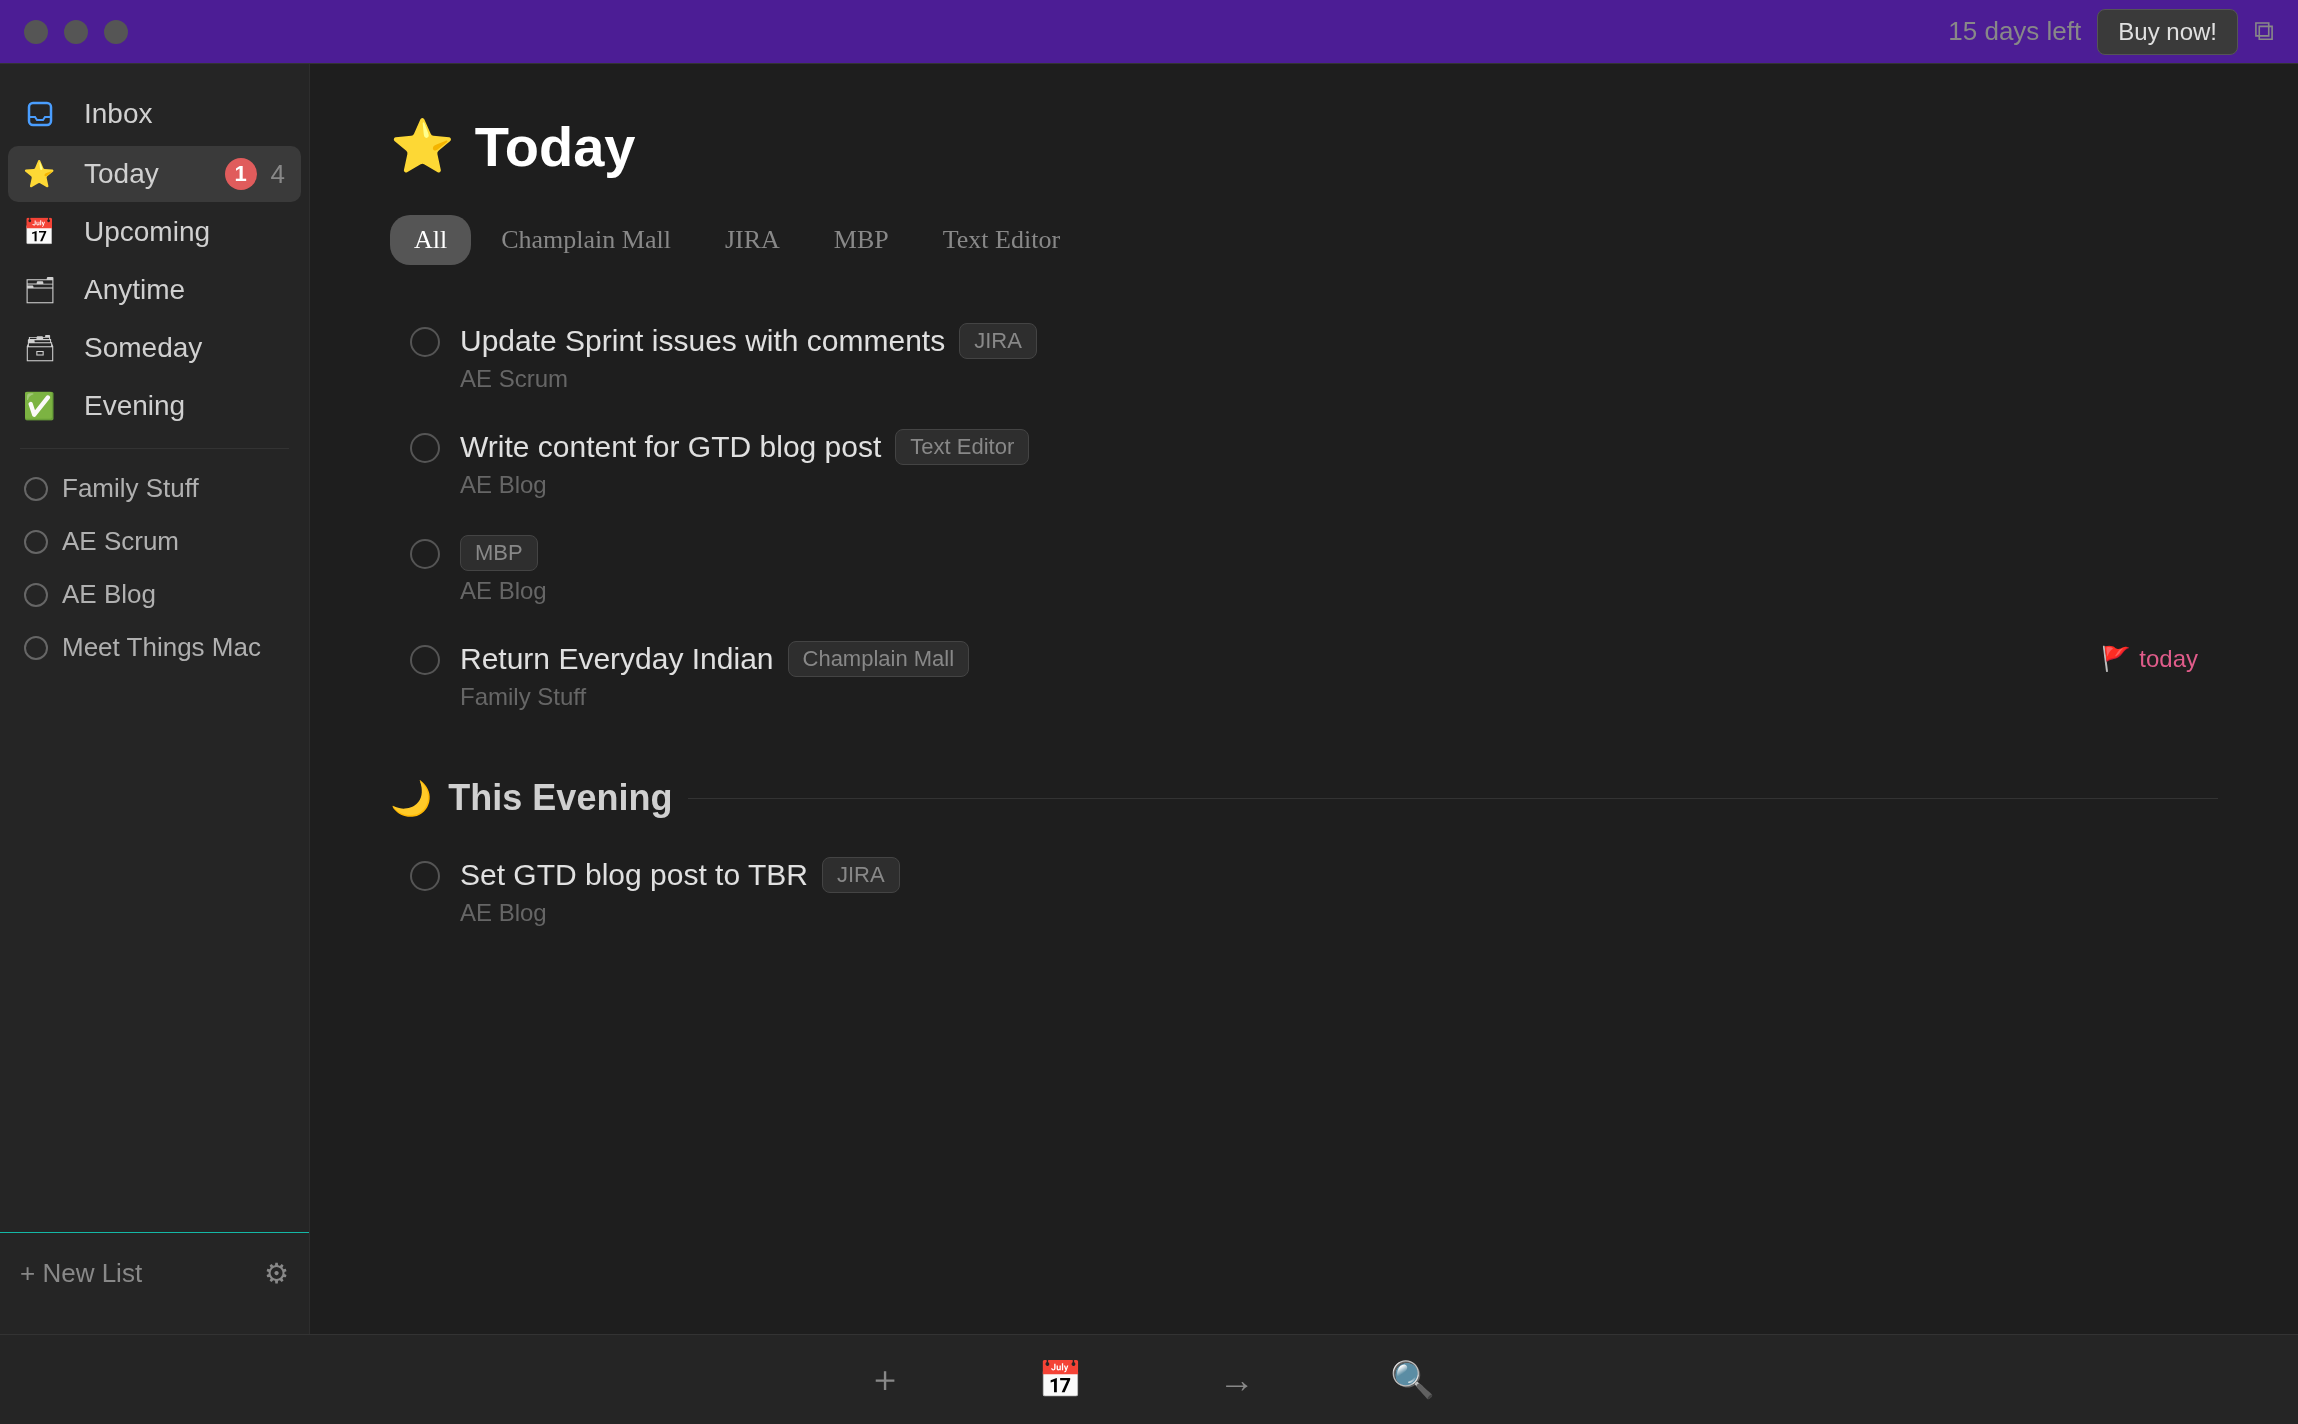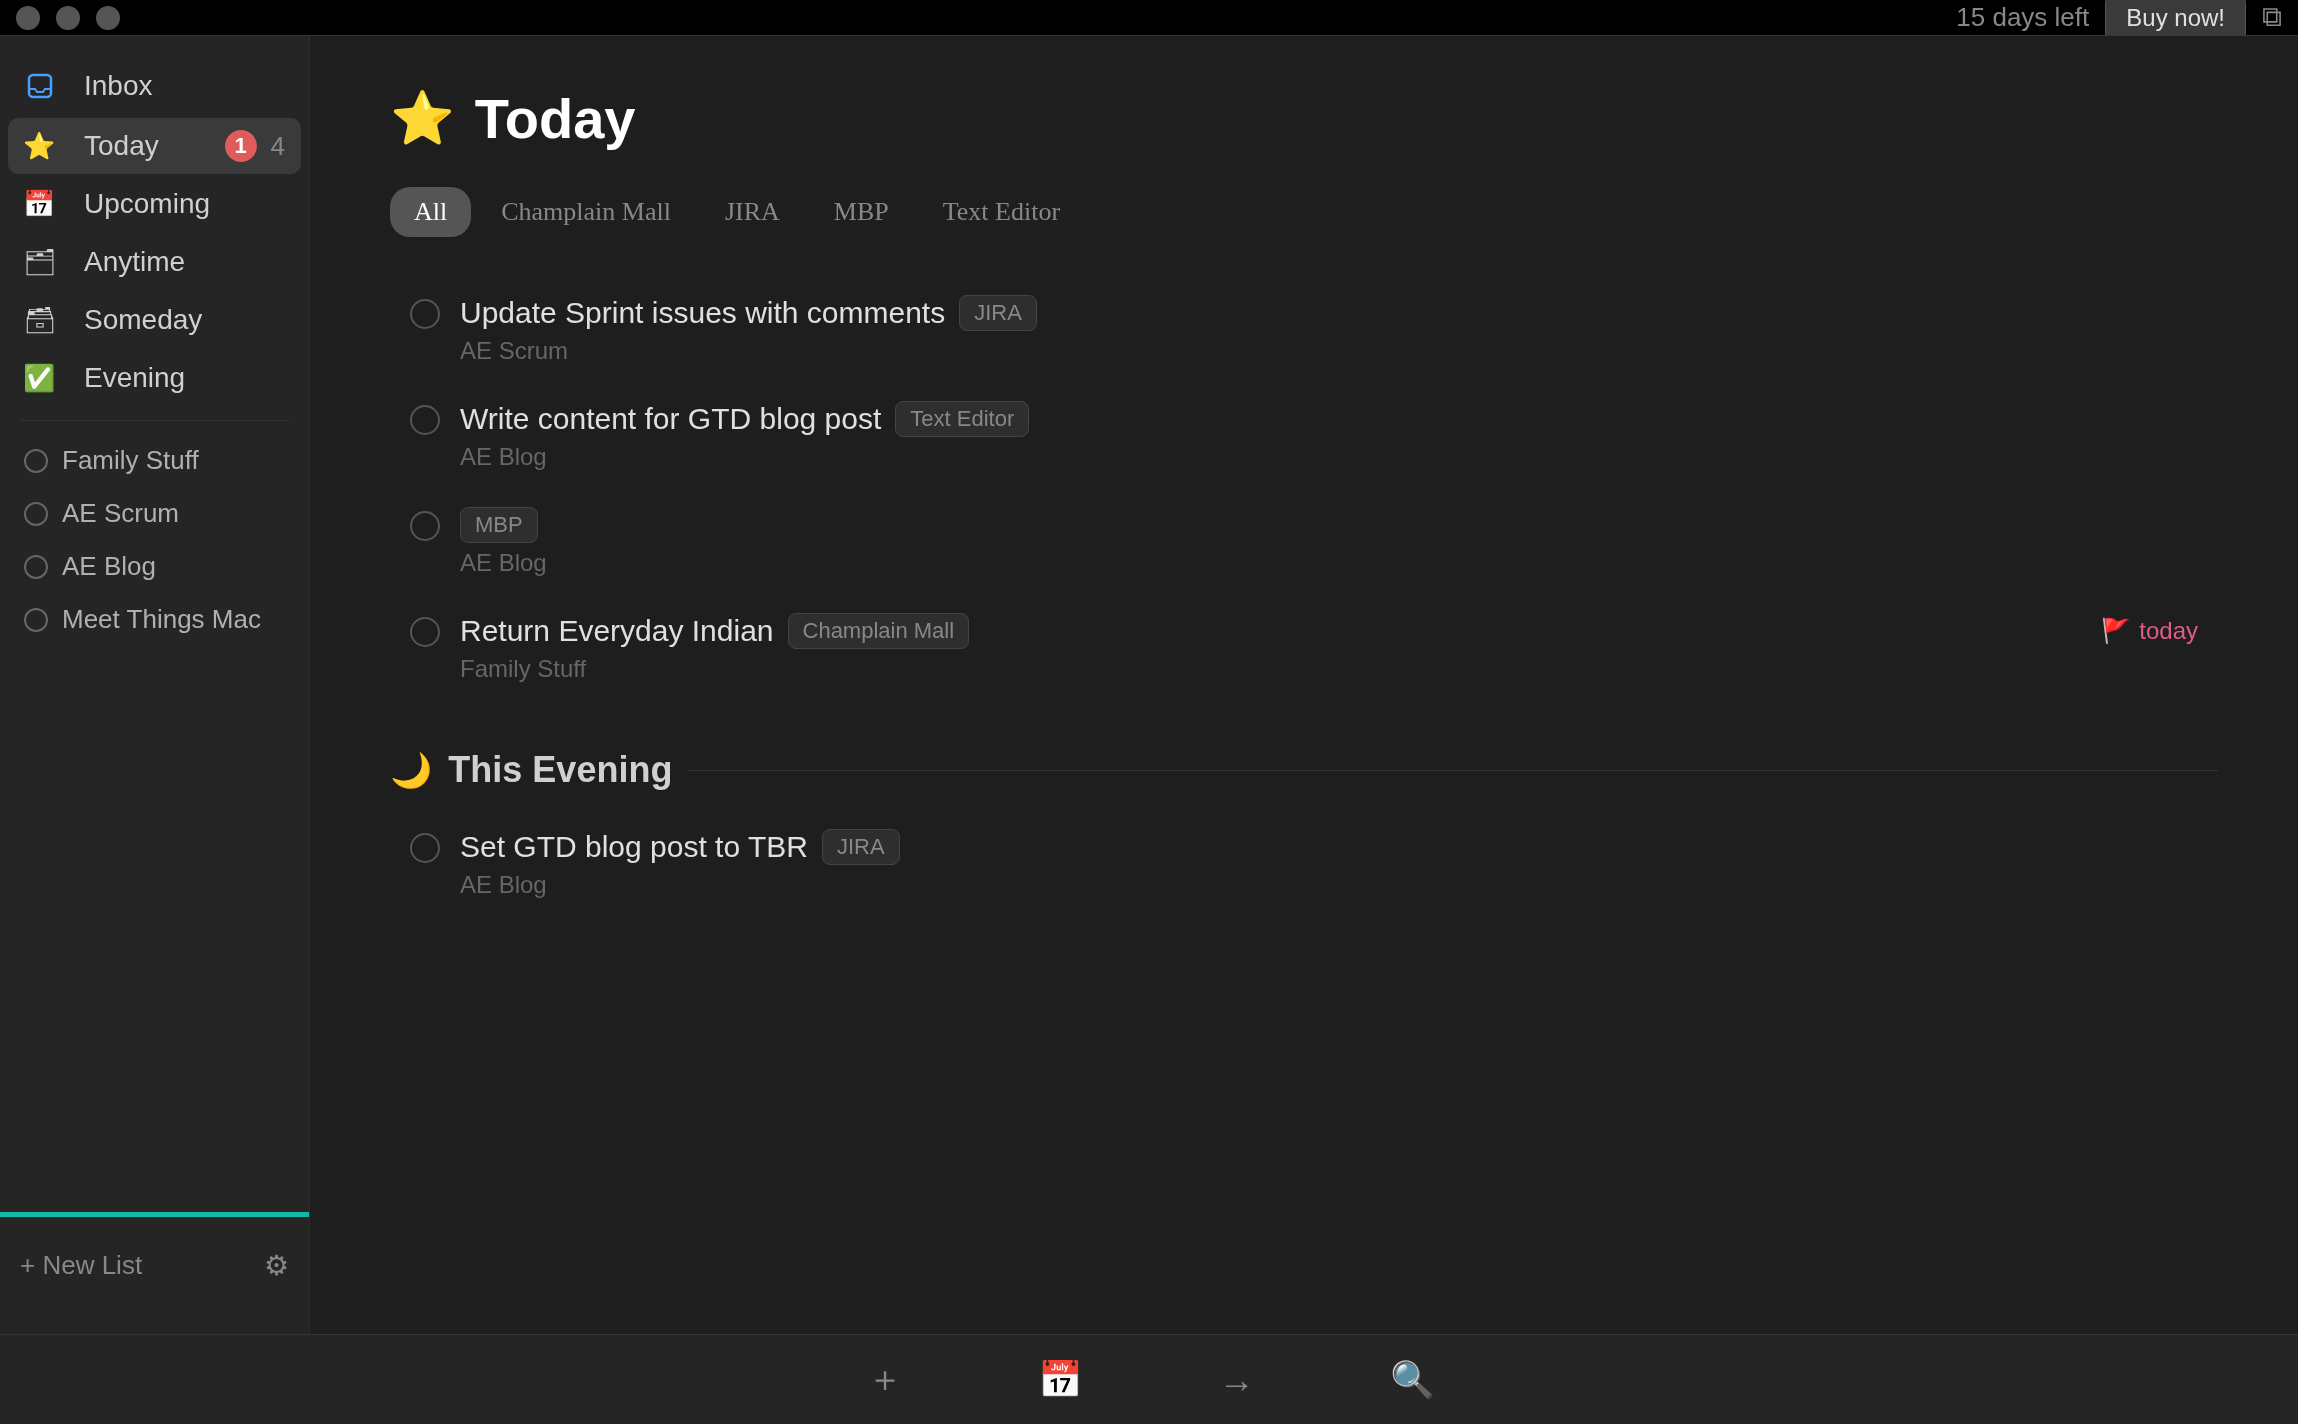--- a/index.html
+++ b/index.html
@@ -10,26 +10,26 @@
       background: #1e1e1e;
       font-family: -apple-system, BlinkMacSystemFont, 'Helvetica Neue', sans-serif;
       color: #e0e0e0;
       overflow: hidden;
       display: flex;
       flex-direction: column;
     }
 
     
     .titlebar {
-      height: 36px;
-      background: #000000;
+      height: 64px;
+      background: #4c1d95;
       display: flex;
       align-items: center;
       justify-content: space-between;
-      padding: 0 16px;
+      padding: 0 24px;
       flex-shrink: 0;
       border-bottom: 1px solid #333;
     }
 
     .titlebar-controls {
       display: flex;
       gap: 16px;
       align-items: center;
     }
 
@@ -155,25 +155,25 @@
     .circle-icon {
       width: 24px;
       height: 24px;
       border-radius: 50%;
       border: 2px solid #666;
       flex-shrink: 0;
     }
 
     .sidebar-bottom {
       margin-top: auto;
-      padding: 32px 20px;
+      padding: 24px 20px;
       display: flex;
       align-items: center;
       justify-content: space-between;
-      border-top: 5px solid #14b8a6;
+      border-top: 1px solid #14b8a6;
     }
 
     .new-list-btn {
       display: flex;
       align-items: center;
       gap: 10px;
       color: #888;
       font-size: 26px;
       cursor: pointer;
       background: none;

